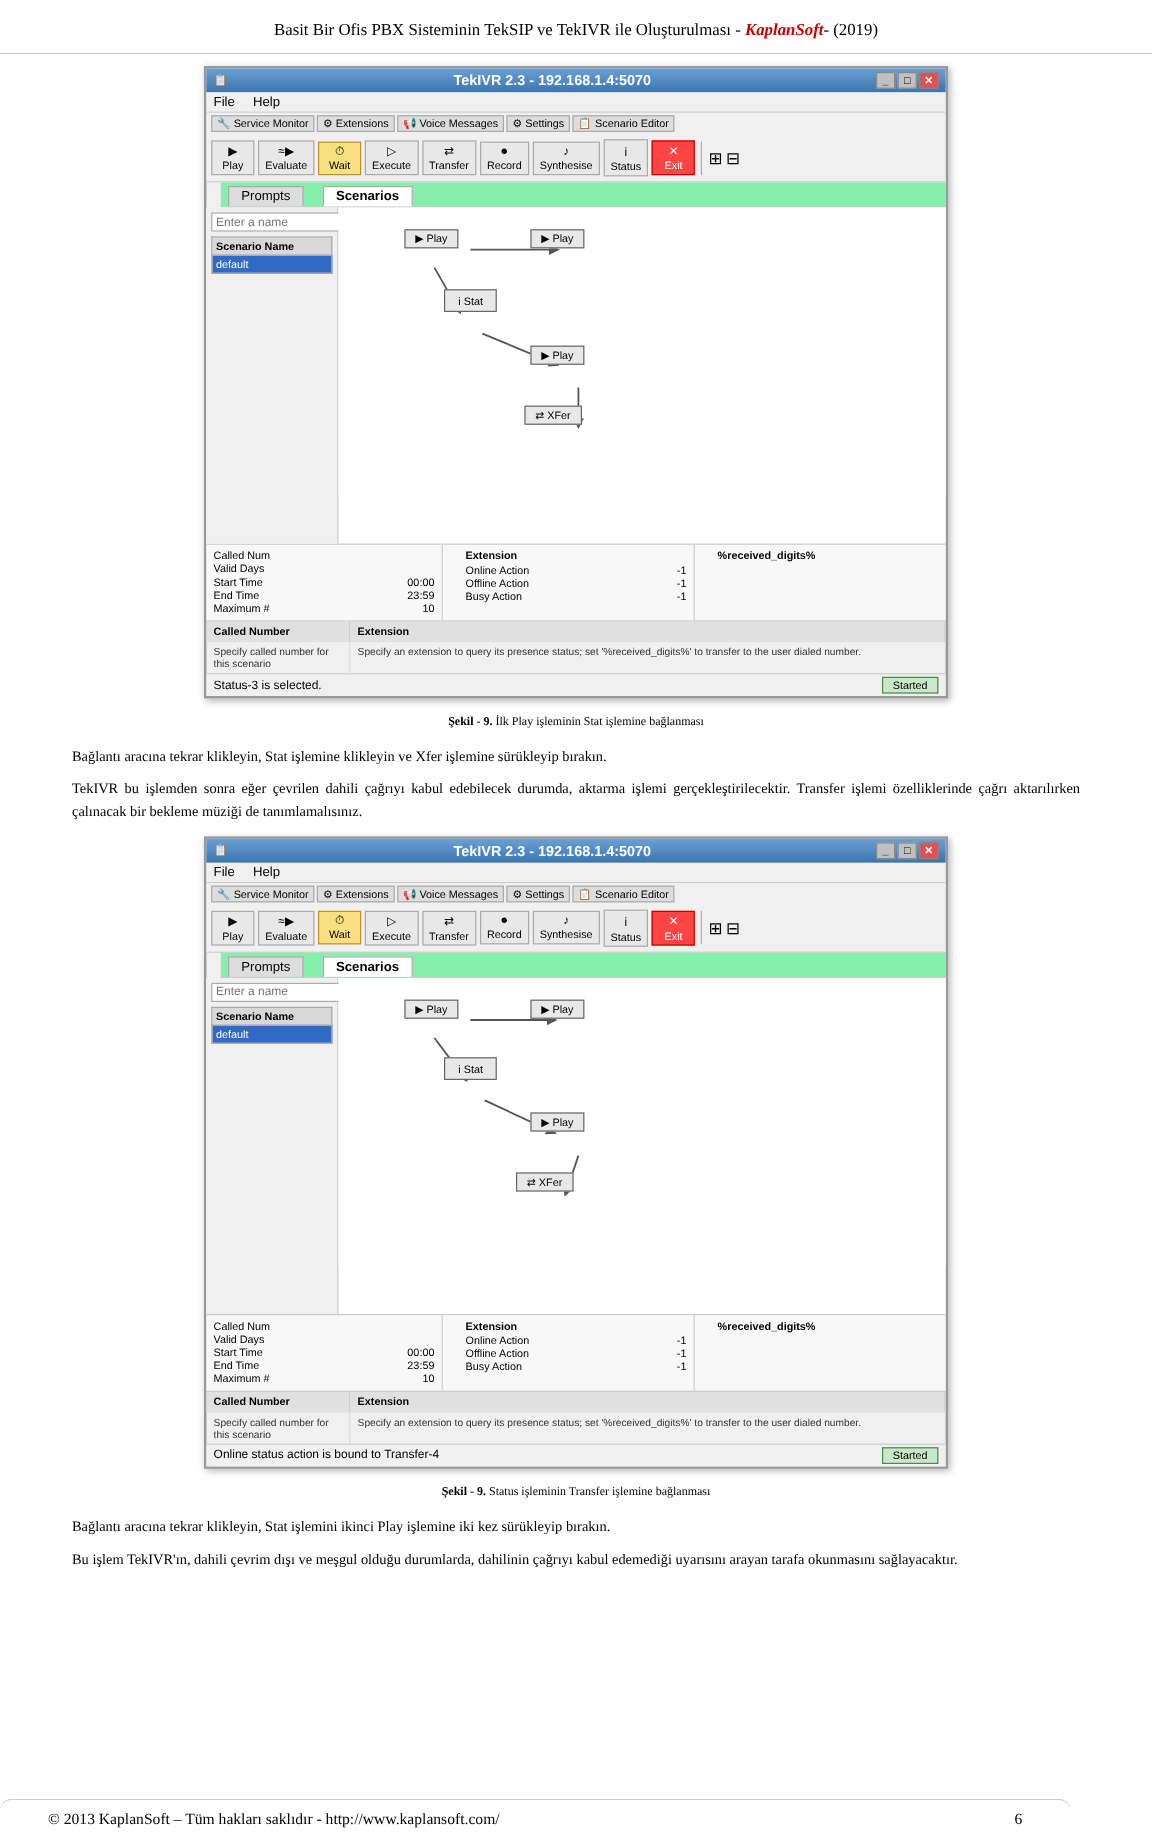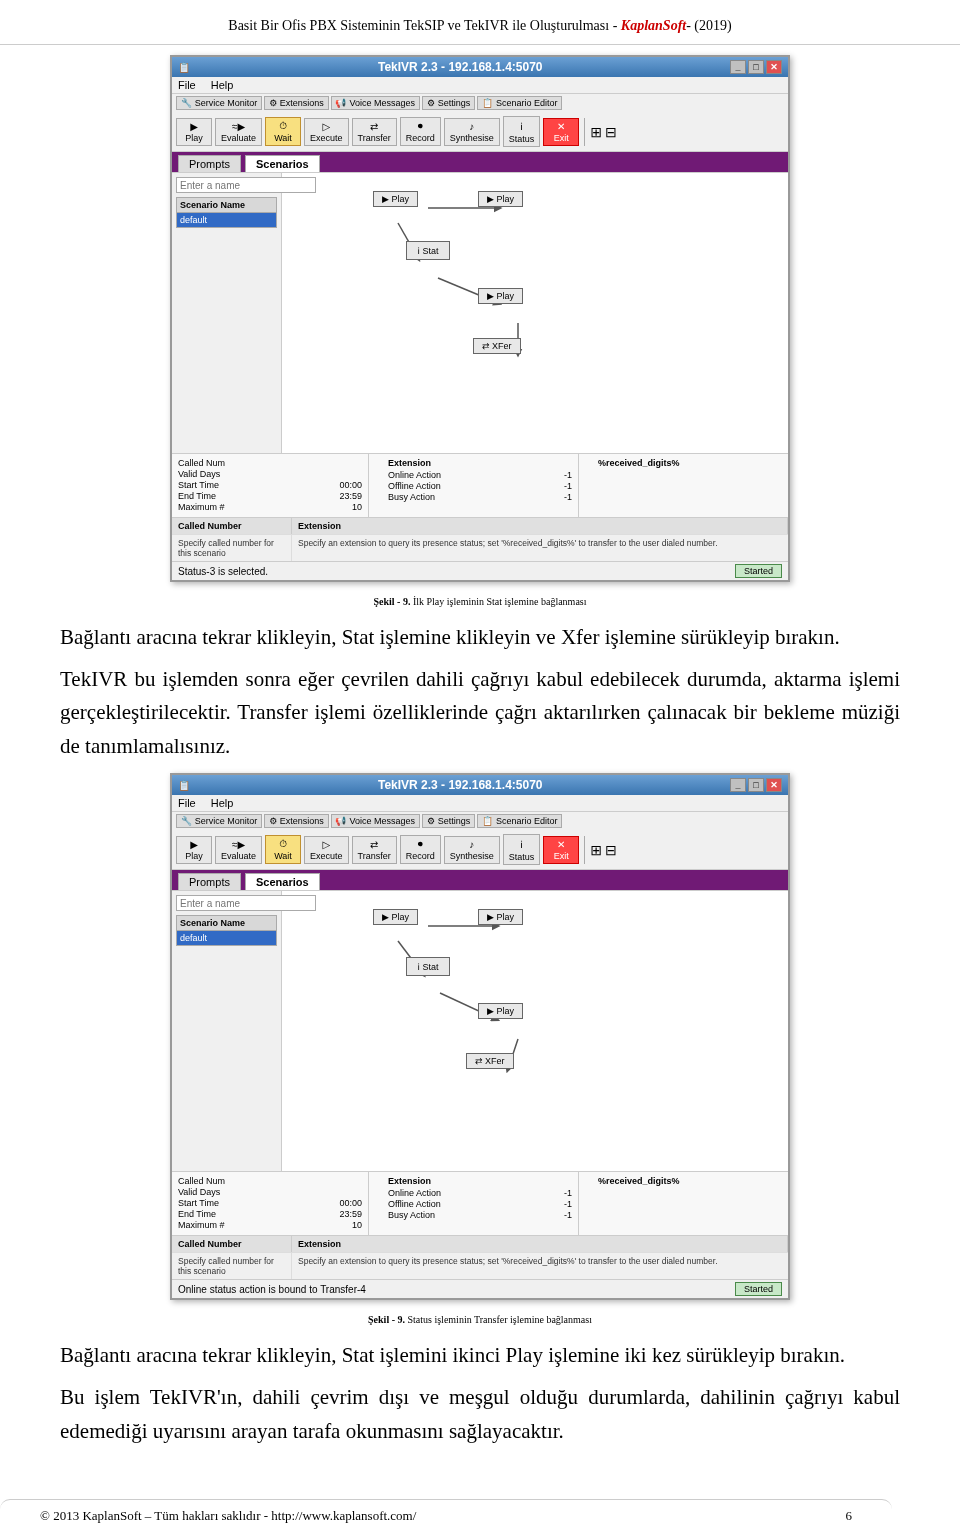--- a/index.html
+++ b/index.html
@@ -99,44 +99,44 @@
       min-width: 36px;
     }
     .toolbar-btn .tb-icon {
       font-size: 10px;
       margin-bottom: 1px;
     }
     .toolbar-btn.red-exit { background: #ff4444; color: #fff; border-color: #cc0000; }
     .toolbar-sep { width: 1px; height: 28px; background: #aaa; margin: 0 2px; }
 
     .win-tabs {
-      background: #701a75;
+      background: #86efac;
       padding: 3px 6px 0 6px;
       border-bottom: 1px solid #ccc;
       display: flex;
-      gap: 4px;
+      gap: 16px;
+      margin-left: 12px;
     }
     .win-tab {
       padding: 2px 10px;
       background: #ddd;
       border: 1px solid #aaa;
       border-bottom: none;
       font-size: 11px;
       cursor: pointer;
     }
     .win-tab.active {
       background: #fff;
       font-weight: bold;
     }
 
     .win-body {
       background: #fff;
       display: flex;
       min-height: 280px;
-      gap: 36px;
     }
 
     .win-sidebar {
       width: 110px;
       background: #f0f0f0;
       border-right: 1px solid #ccc;
       padding: 4px;
     }
     .sidebar-input-row {
       display: flex;
@@ -247,21 +247,21 @@
       border: 1px solid #4a8a4a;
       padding: 1px 8px;
       font-size: 9px;
     }
 
     
     .para {
       text-align: justify;
       line-height: 1.6;
       margin-bottom: 8px;
-      font-size: 21px;
+      font-size: 12px;
     }
     .caption {
       text-align: center;
       font-size: 10px;
       margin: 6px 0 14px 0;
     }
     .caption .bold { font-weight: bold; }
   </style>
 </head>
 <body>

